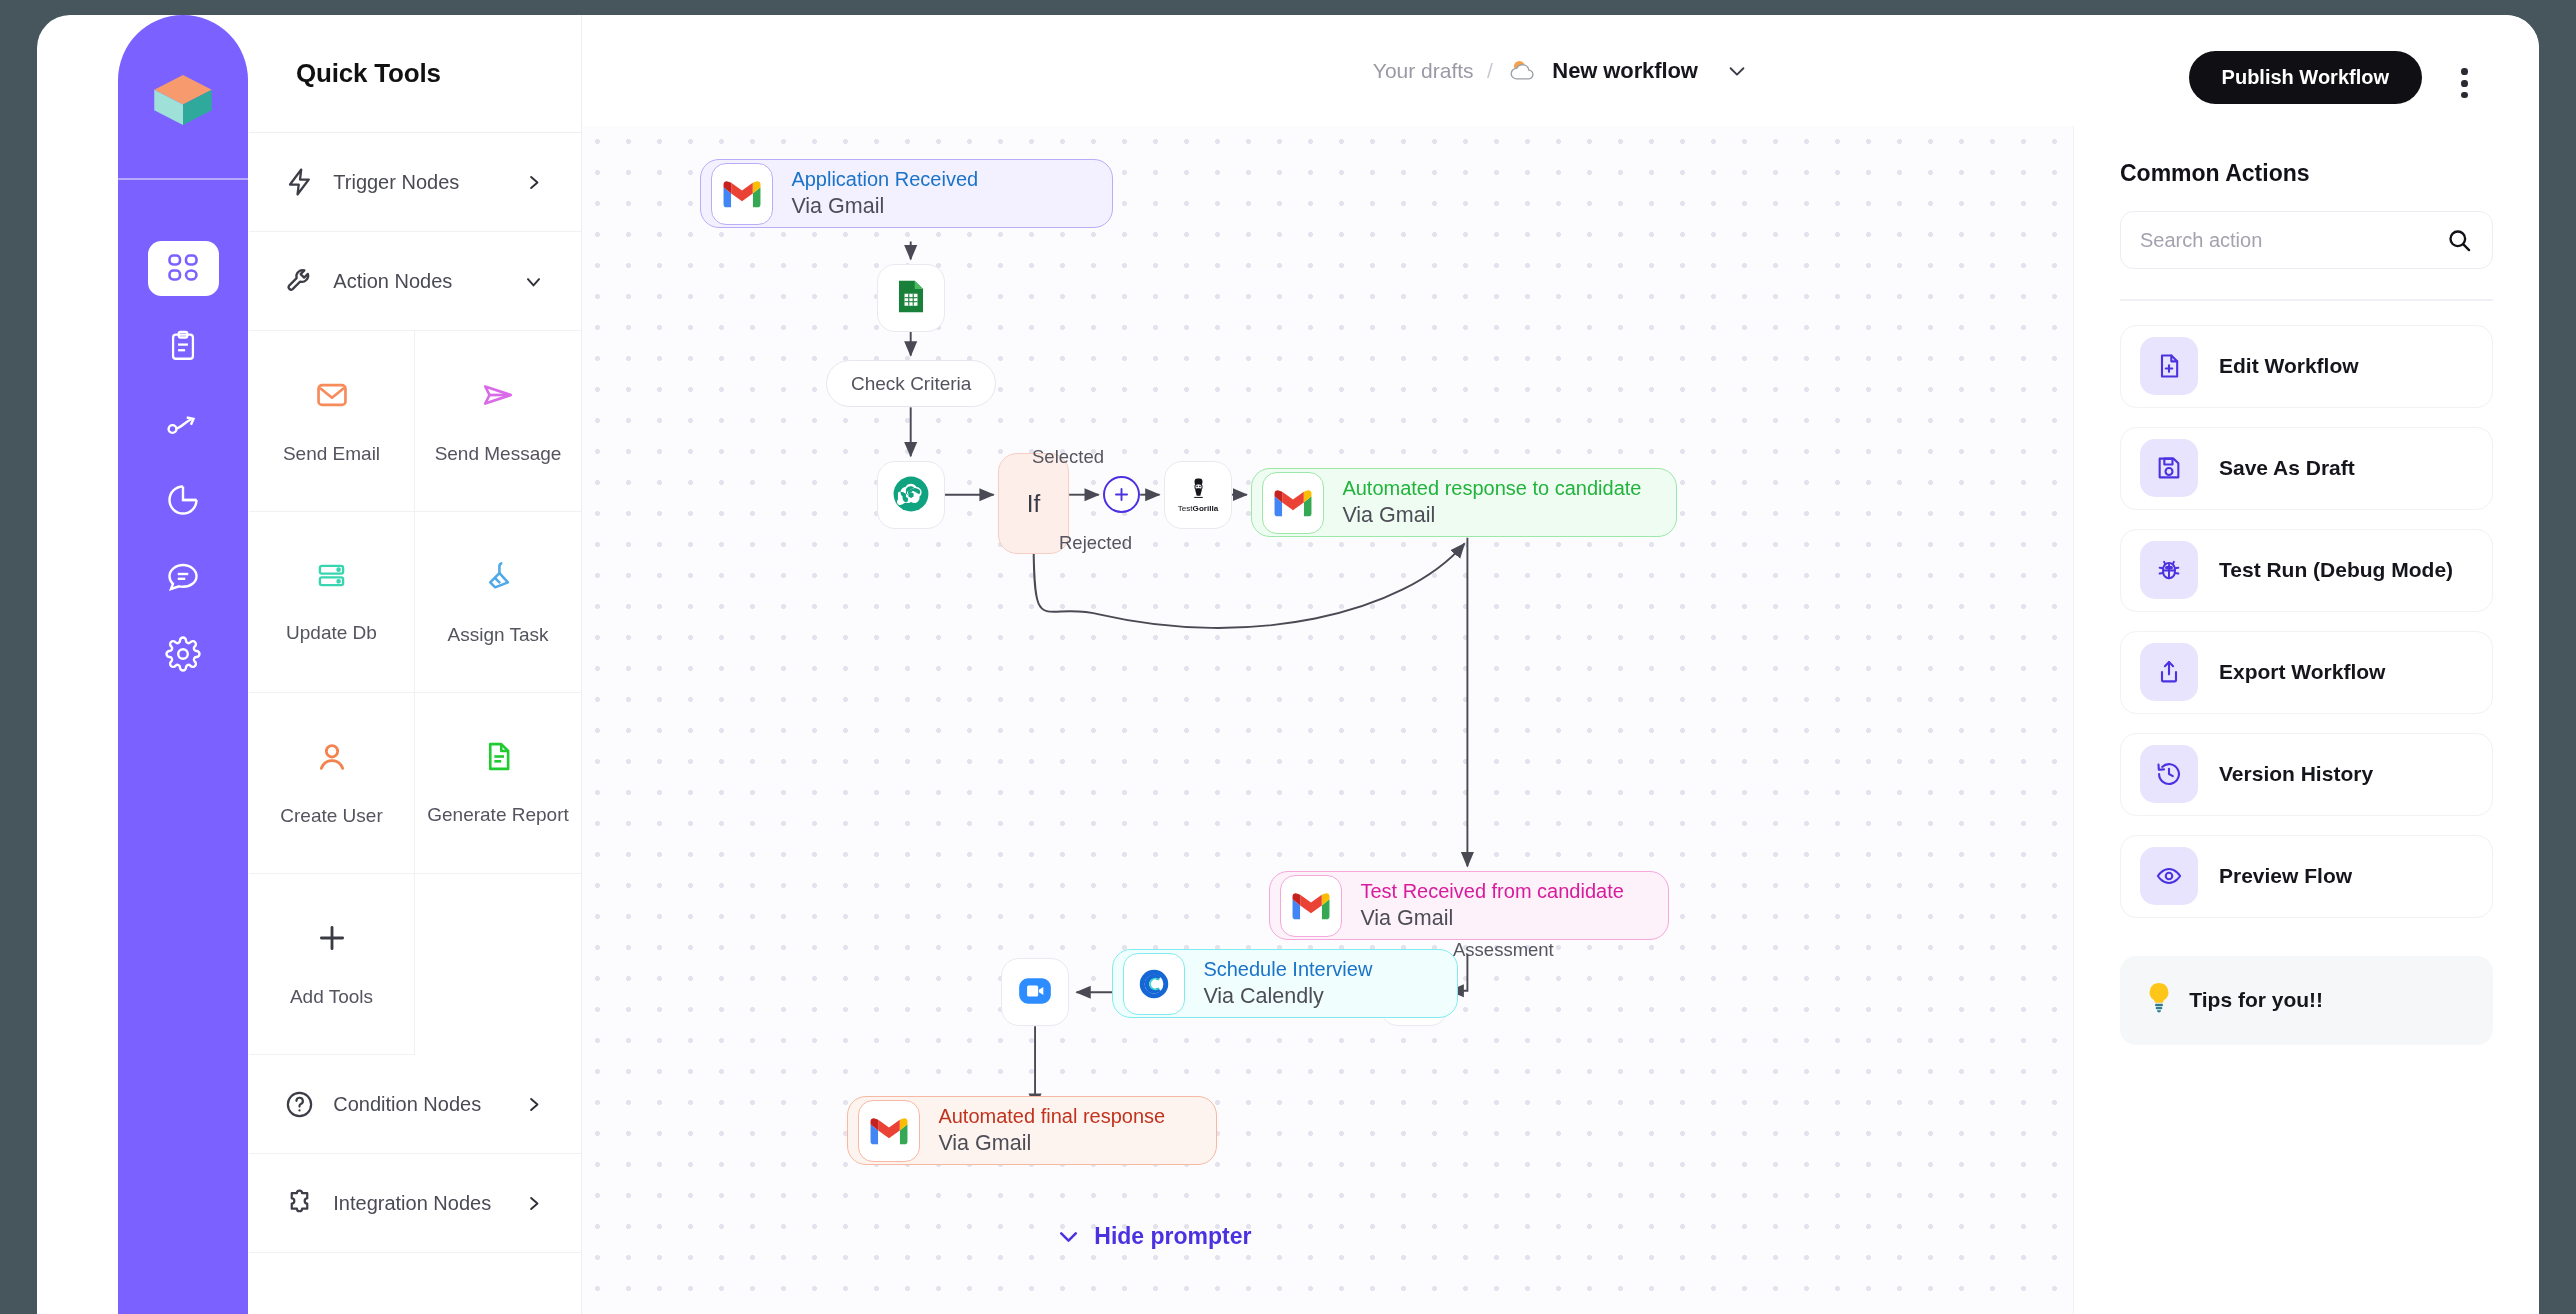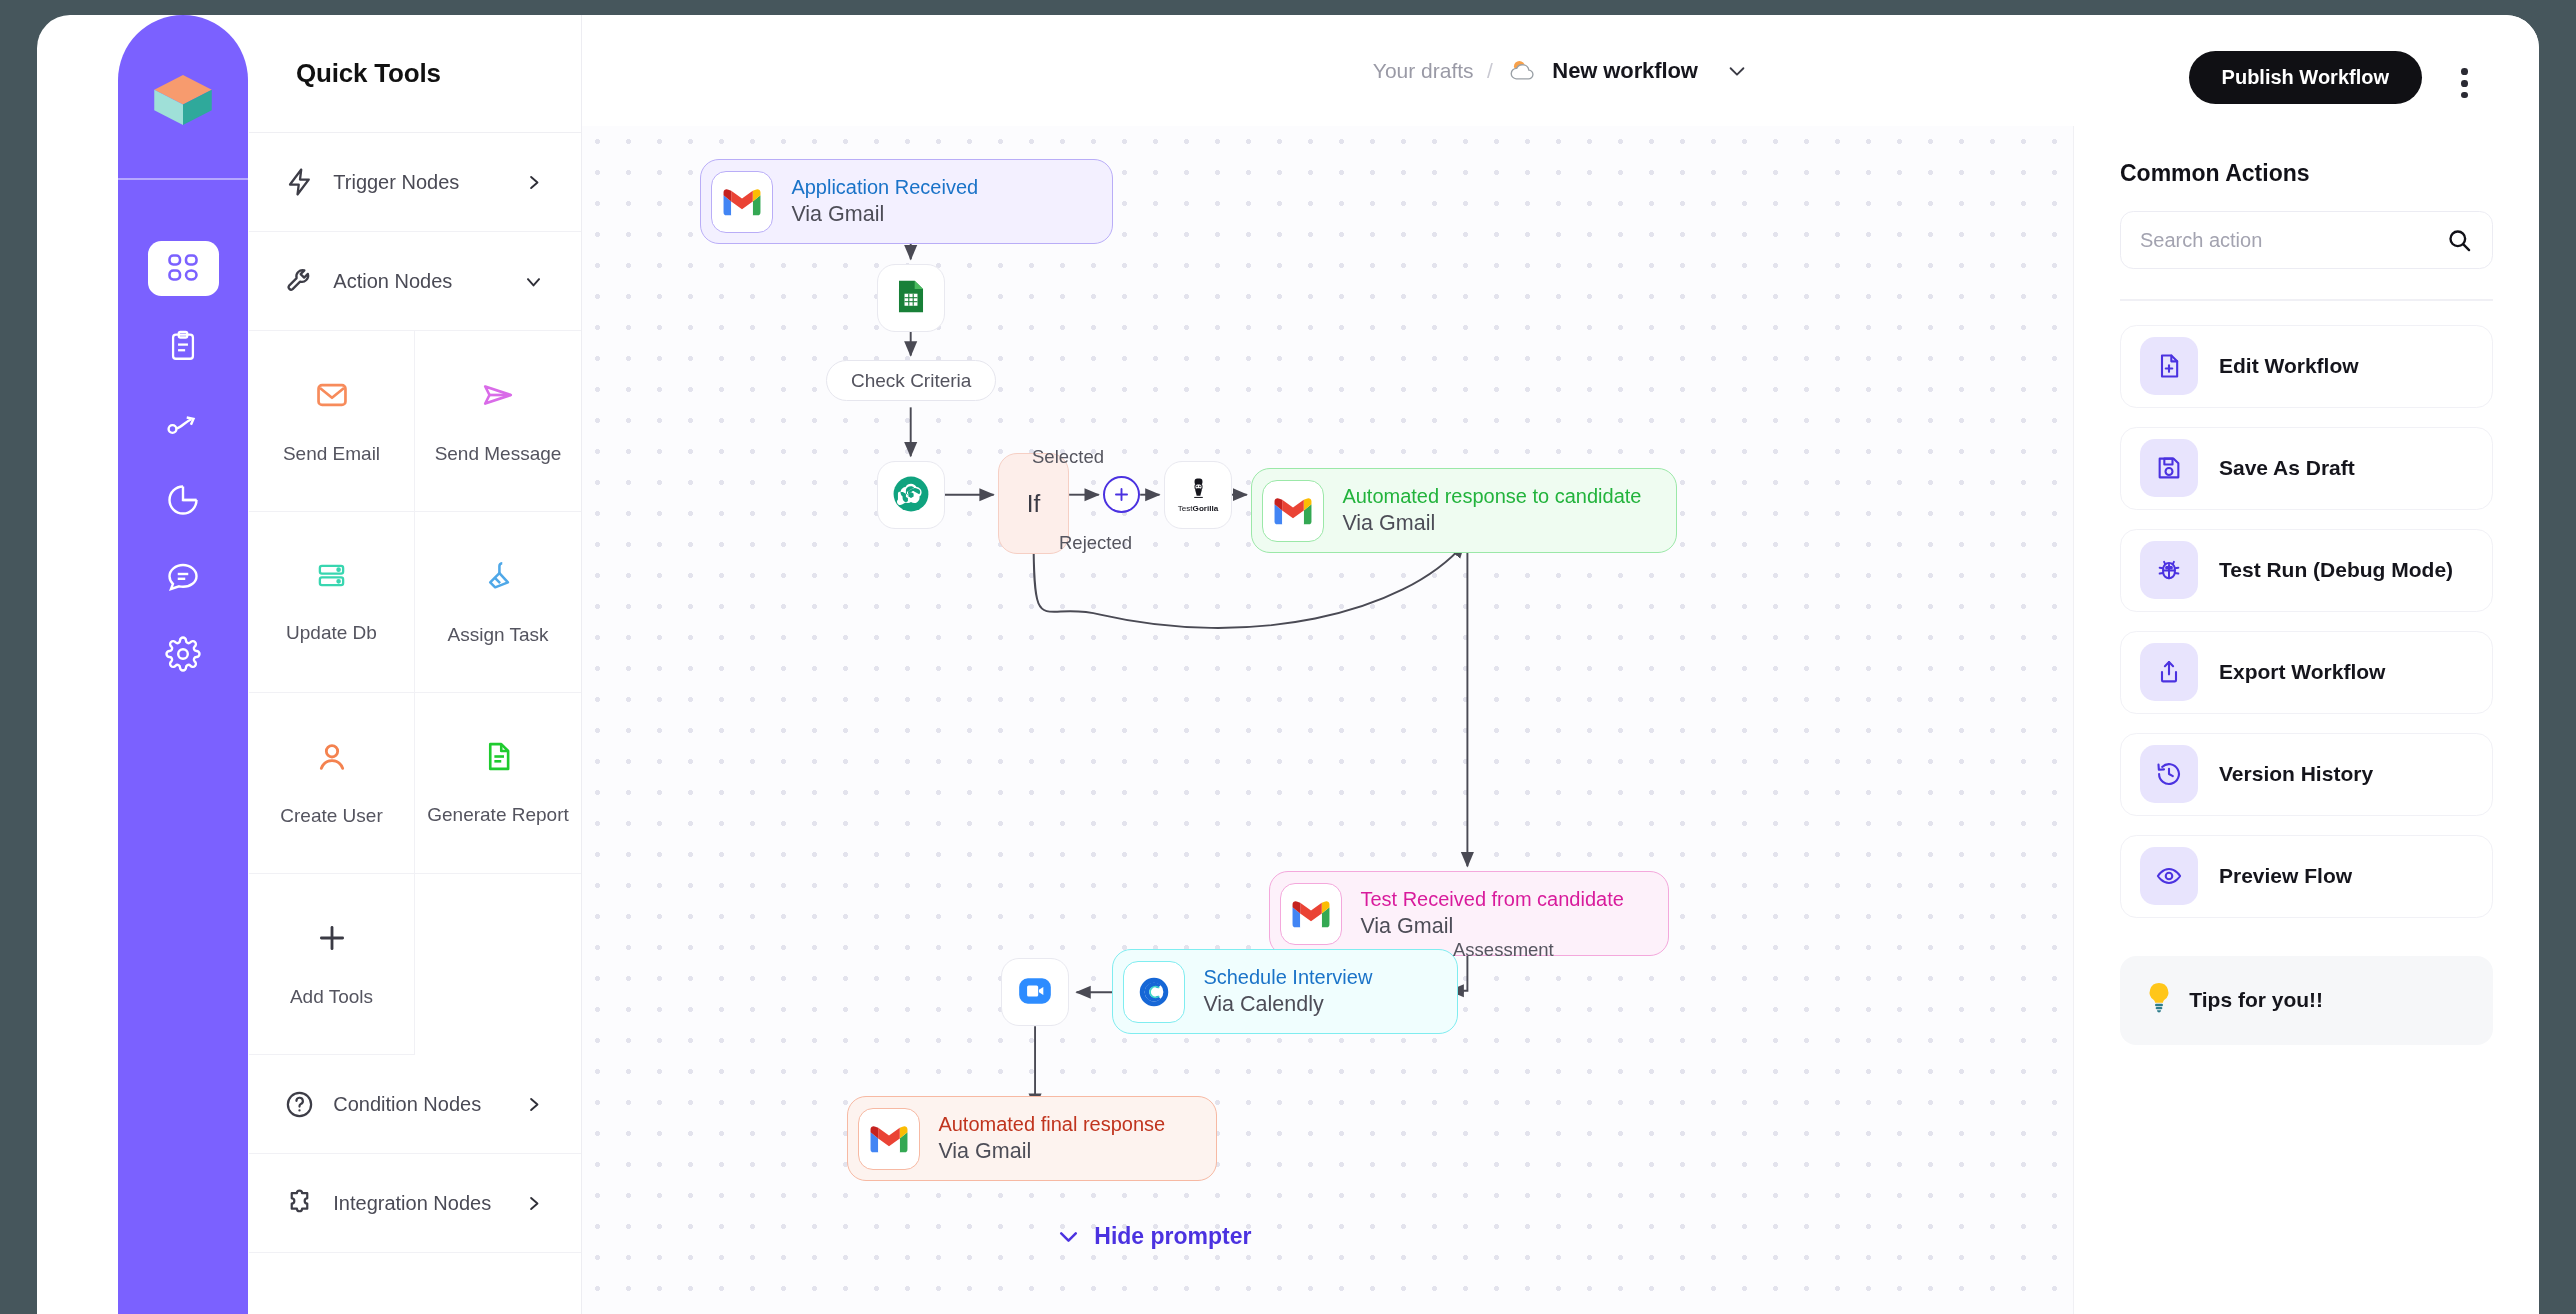--- a/index.html
+++ b/index.html
@@ -107,38 +107,38 @@
     background-image: radial-gradient(#e3e3ed 2.4px, transparent 2.4px);
     background-size: 31px 31px;
     overflow: hidden;
   }
   .canvas-inner { position: absolute; inset: 0; }
 
   
   .node-wide {
     position: absolute; display: flex; align-items: center;
     border-radius: 19px; border: 1.9px solid; padding: 10.4px;
-    height: 85px;
+    height: 69px;
   }
   .node-wide .logo-box {
     width: 62px; height: 62px; border-radius: 15px; background: #fff;
     border: 1.9px solid; display: flex; align-items: center; justify-content: center;
     flex: 0 0 auto;
   }
   .node-wide .txt { margin-left: 18px; display: flex; flex-direction: column; gap: 3px; }
   .node-title { font-size: 20px; line-height: 1.15; }
   .node-sub { font-size: 21.5px; color: #4d4d57; line-height: 1.15; }
 
   .node-sq {
     position: absolute; width: 68px; height: 68px; border-radius: 18px;
     background: #fff; border: 1.5px solid #e9e9f0;
     display: flex; align-items: center; justify-content: center;
   }
   .pill {
-    position: absolute; height: 41px; padding: 0 24px; border-radius: 24px;
+    position: absolute; height: 47px; padding: 0 24px; border-radius: 24px;
     background: #fff; border: 1.5px solid #e6e6ee;
     display: flex; align-items: center; justify-content: center;
     font-size: 19px; color: #53535e;
   }
   .if-node {
     position: absolute; width: 71px; height: 101px; border-radius: 19px;
     background: #fdeeea; border: 1.9px solid #f6cfc4;
     display: flex; align-items: center; justify-content: center;
     font-size: 24.4px; color: #3b3b45;
   }

